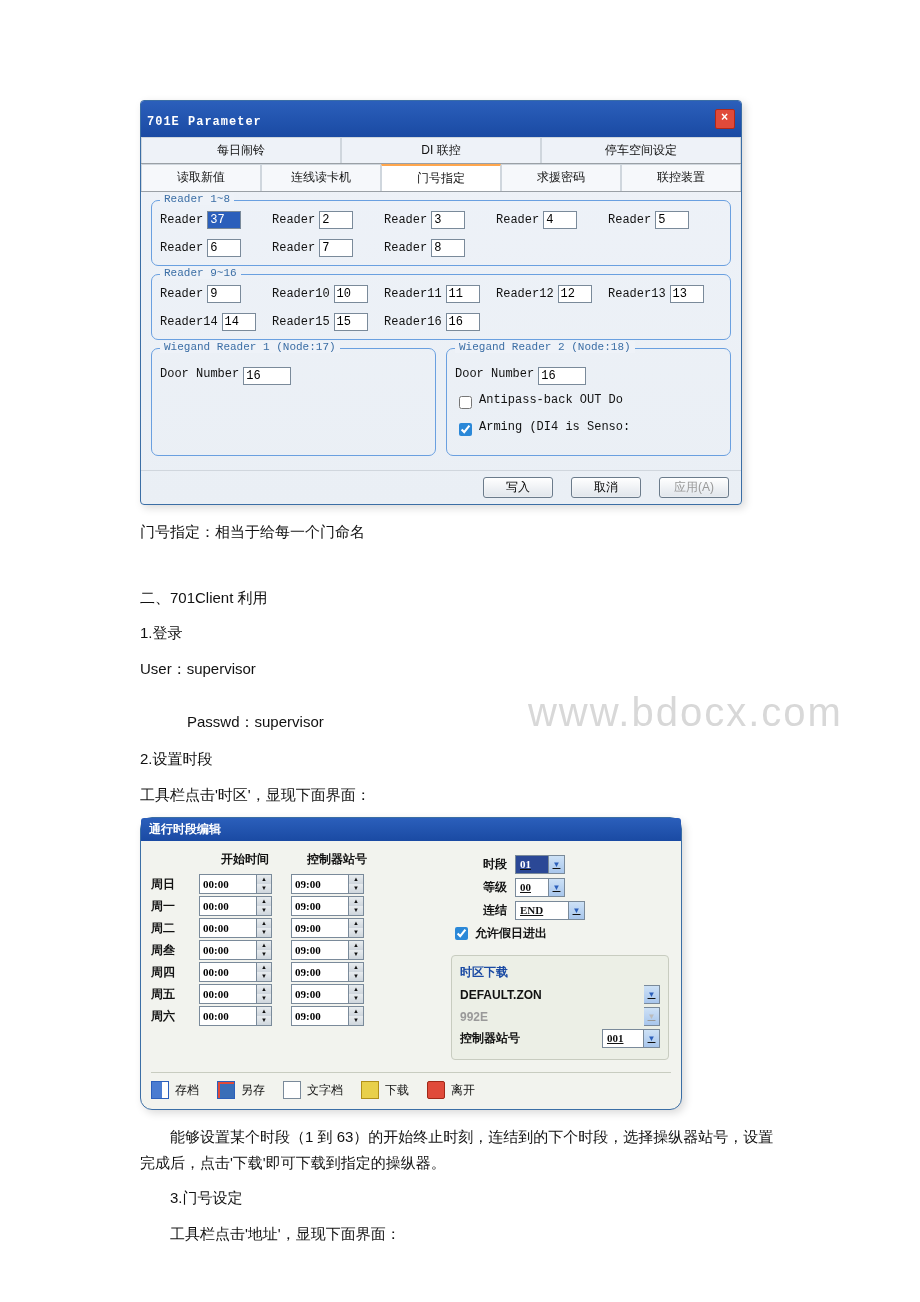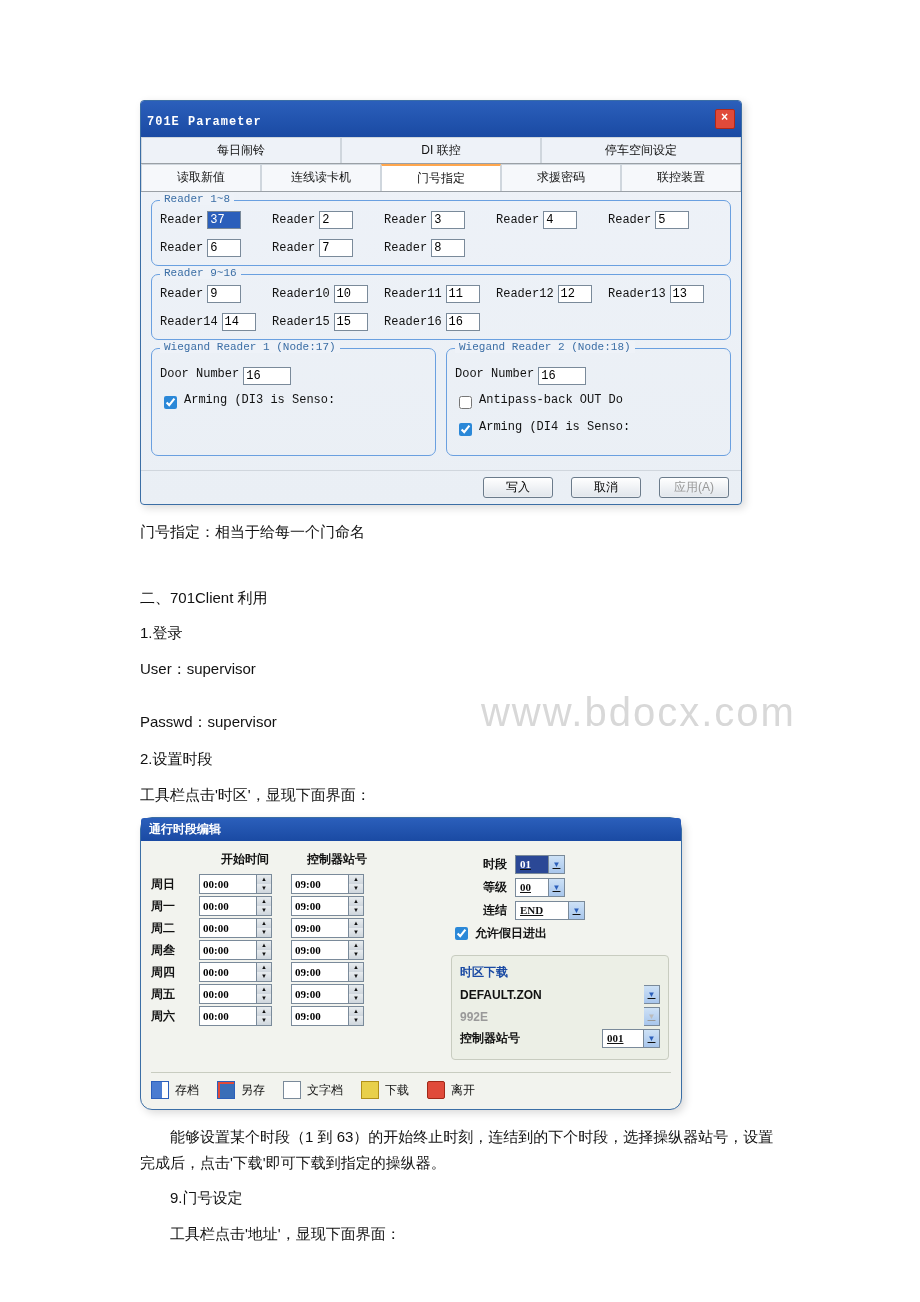--- a/index.html
+++ b/index.html
@@ -110,21 +110,21 @@
     color: #d8d8d8;
     font-size: 40px;
     letter-spacing: 2px;
     position: relative;
     top: -1px;
     left: 200px;
     pointer-events:none;
     font-weight: normal;
     font-family: Arial, sans-serif;
   }
-  .passwd-row { position: relative; }
+  .passwd-row { position: relative; margin-left: 47px; }
 
   
   .dialog2 {
     border: 1px solid #3b6ea5;
     border-radius: 12px;
     width: 540px;
     font-family: "SimSun", "Tahoma", sans-serif;
     font-size: 12px;
     background: #f2f3ee;
     box-shadow: 3px 3px 8px rgba(0,0,0,0.15);
@@ -302,24 +302,20 @@
             </span>
           </div>
       </div>
 
       <div class="wiegandrow">
         <div class="groupbox">
           <span class="legend">Wiegand Reader 1 (Node:17)</span>
           <div class="wline">
             <span>Door Number</span>
             <input type="text" value="16" style="">
-          </div>
-          <div class="wline">
-            <input type="checkbox" checked="" style="">
-            <span>Arming (DI3 is Senso:</span>
           </div>
         </div>
         <div class="groupbox">
           <span class="legend">Wiegand Reader 2 (Node:18)</span>
           <div class="wline">
             <span>Door Number</span>
             <input type="text" value="16" style="">
           </div>
           <div class="wline">
             <input type="checkbox" style="">
@@ -563,17 +559,17 @@
         <span class="ico-btn">
           <span class="ico ico-exit"></span>
           <span>离开</span>
         </span>
       </div>
     </div>
   </div>
 
   <p class="body-text indent">能够设置某个时段（1 到 63）的开始终止时刻，连结到的下个时段，选择操纵器站号，设置完成后，点击'下载'即可下载到指定的操纵器。</p>
 
-  <p class="body-text indent">9.门号设定</p>
+  <p class="body-text indent">3.门号设定</p>
 
   <p class="body-text indent">工具栏点击'地址'，显现下面界面：</p>
 
 </div>
 
 </body></html>

